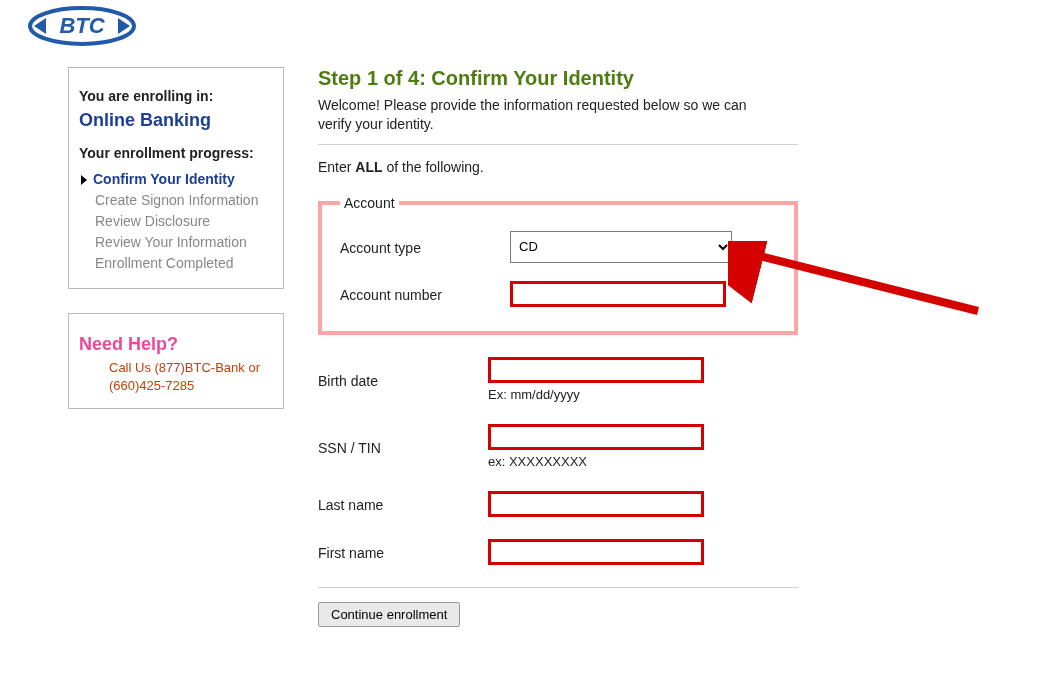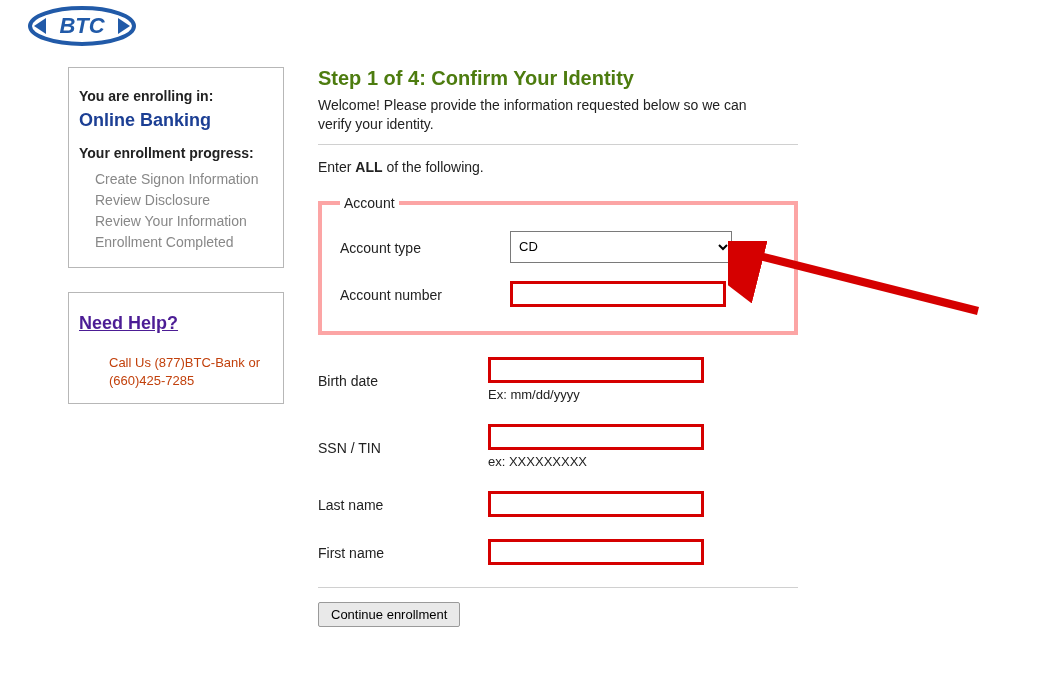--- a/index.html
+++ b/index.html
@@ -76,25 +76,24 @@
   .steps li.active::before {
     content: "";
     display: inline-block;
     width: 0; height: 0;
     border-top: 5px solid transparent;
     border-bottom: 5px solid transparent;
     border-left: 6px solid #000;
   }
   .steps li:not(.active) { padding-left: 16px; }
   .help-title {
-    color: #4c1d95;
+    color: #ec4899;
     font-size: 18px;
     font-weight: bold;
-    margin-bottom: 20px;
-    text-decoration: underline;
+    margin-bottom: 4px;
   }
   .help-body {
     font-size: 13px;
     color: #c2410c;
     padding-left: 6px;
     line-height: 1.35;
     margin-left: 24px;
   }
   .main {
     width: 480px;
@@ -200,20 +199,23 @@
     </span>
   </div>
 
   <div class="content">
     <aside class="sidebar">
       <div class="side-panel">
         <div class="side-heading">You are enrolling in:</div>
         <div class="side-title">Online Banking</div>
         <div class="side-sub">Your enrollment progress:</div>
         <ul class="steps">
+          <li class="active">
+              <span class="step-text">Confirm Your Identity</span>
+            </li>
           <li>
               <span class="step-text">Create Signon Information</span>
             </li>
           <li>
               <span class="step-text">Review Disclosure</span>
             </li>
           <li>
               <span class="step-text">Review Your Information</span>
             </li>
           <li>

